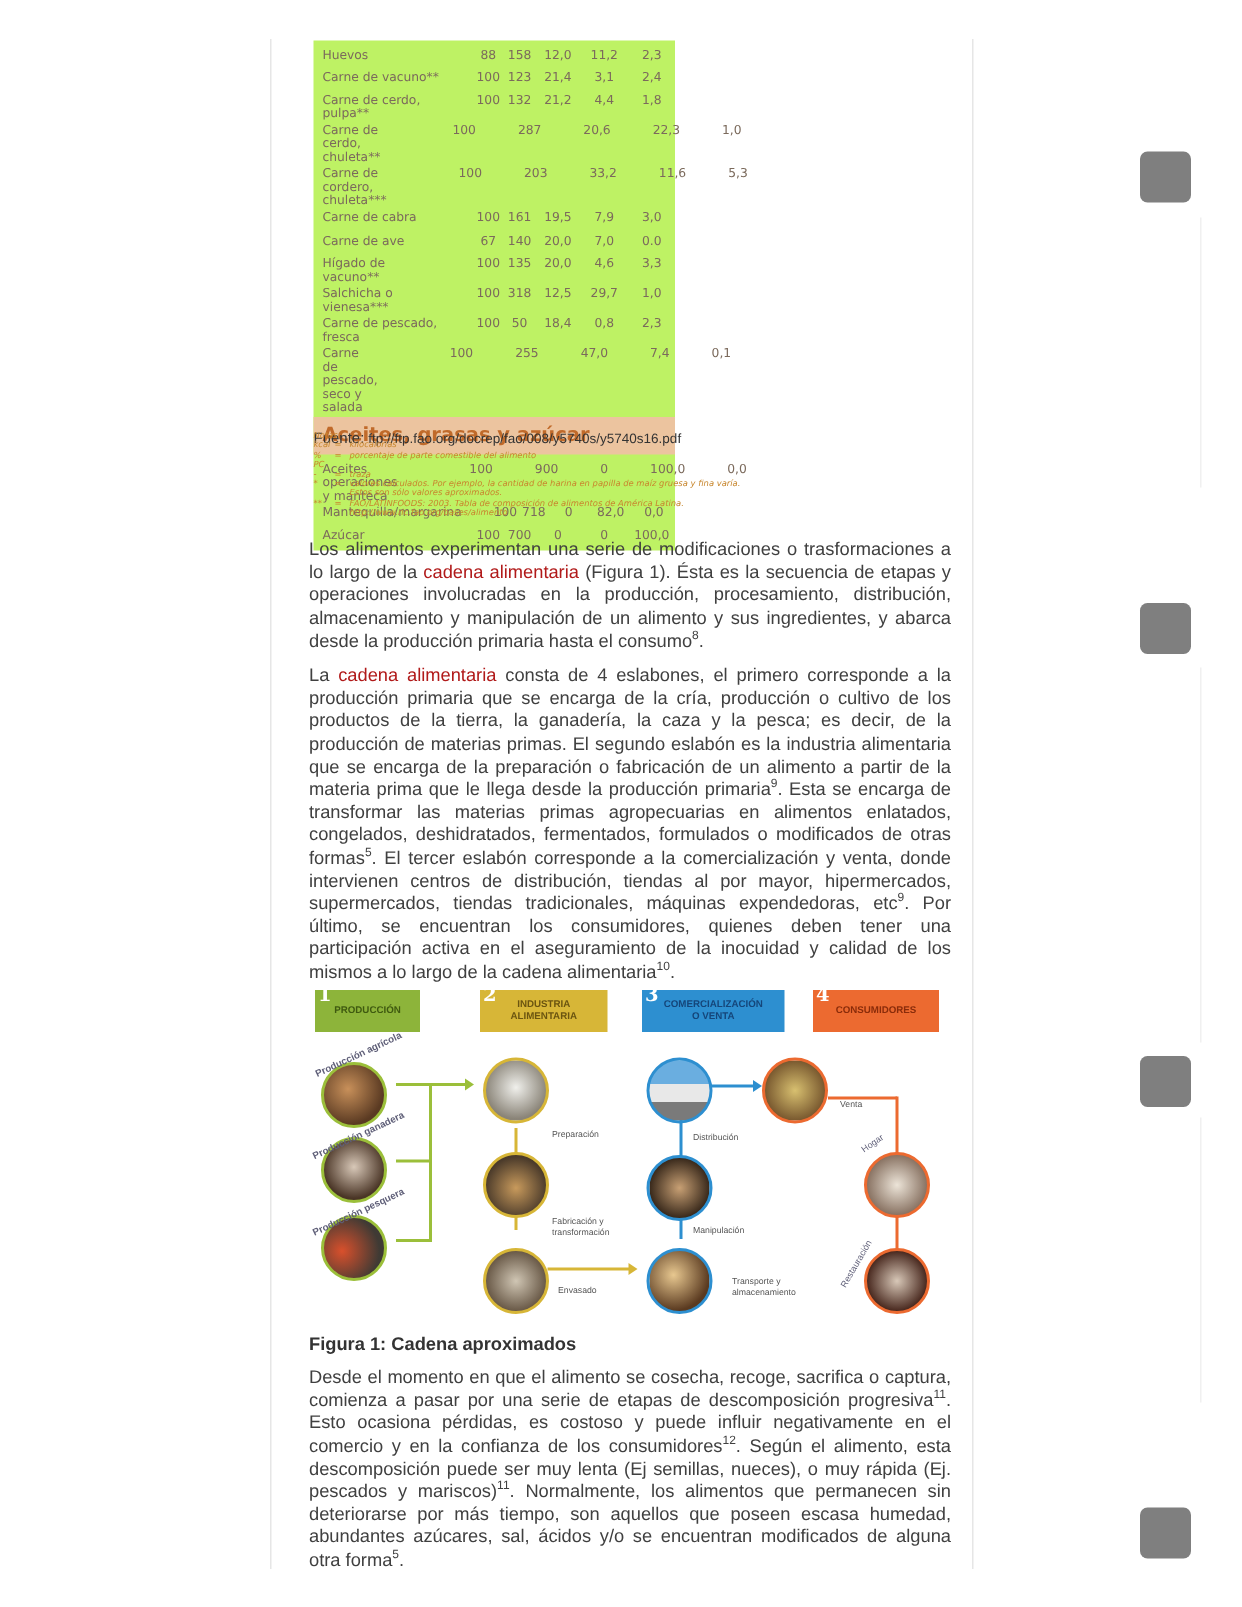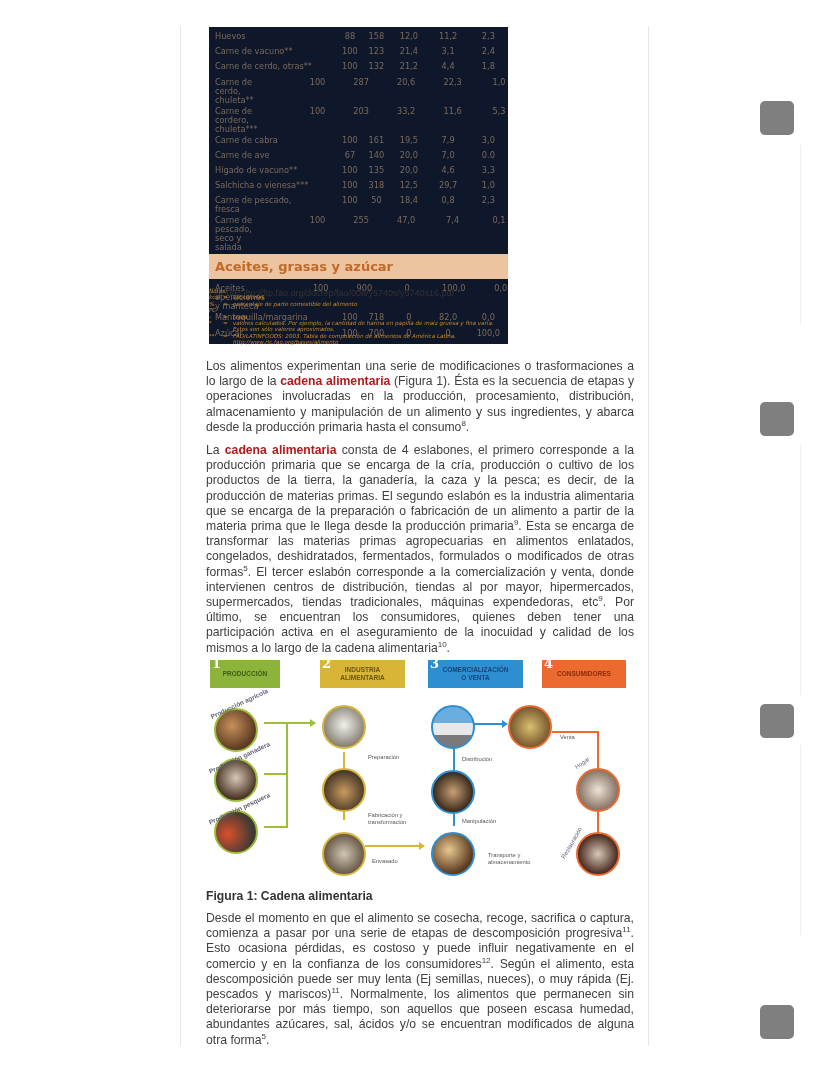--- a/index.html
+++ b/index.html
@@ -10,21 +10,21 @@
     .page-edge-left { position:absolute; left:180px; top:26px; width:1px; height:1020px; background:#e6e6e6; }
     .page-edge-right { position:absolute; left:648px; top:26px; width:1px; height:1020px; background:#e6e6e6; }
     .thumb-line { position:absolute; left:800px; width:1px; background:#f0f0f0; }
 
     .nav-square {
       position:absolute; left:760px; width:34px; height:34px; border-radius:5px; background:#7f7f7f;
     }
 
     
     .nut-table {
-      position:absolute; left:209px; top:27px; width:299px; background:#0f172a;
+      position:absolute; left:209px; top:27px; width:241px; background:#bef264;
       font-family:"DejaVu Sans", sans-serif; font-size:8.2px; color:#7b6a5c;
     }
     .nut-row { display:flex; align-items:flex-start; min-height:13.2px; line-height:9px; padding-top:2px; }
     .nut-row.tall { min-height:22px;gap:28px; }
     .nut-cell-name { width:104px; padding-left:6px; }
     .nut-cell { text-align:center; }
     .c1 { width:26px;margin-left:20px; } .c2 { width:28px; } .c3 { width:38px; } .c4 { width:42px; } .c5 { width:40px; }
     .nut-section {
       background:#ecc49f; color:#c06a2a; font-weight:bold; font-size:13px;
       padding:5px 6px; margin:2px 0 3px 0;
@@ -39,21 +39,21 @@
     .note-row { display:flex; }
     .note-key { width:14px; }
     .note-eq { width:10px; }
     .note-val { flex:1; }
 
     .para {
       position:absolute; left:206px; width:428px; font-size:12.2px; line-height:15.2px;
       text-align:justify; color:#404040;
     }
     .para sup { font-size:8px; line-height:0; }
-    .hl { color:#b11a1a; font-weight:bold; }
+    .hl { color:#b11a1a; font-weight:normal; }
 
     
     .fig { position:absolute; left:206px; top:660px; width:428px; height:222px; }
     .stage-box {
       position:absolute; top:0; height:28px; color:#fff; font-size:6.5px; font-weight:bold;
       display:flex; align-items:center; justify-content:center; text-align:center; line-height:8px;
     }
     .stage-num { position:absolute; left:2px; top:0px; font-family:"DejaVu Serif", serif; font-size:13px; font-weight:bold; color:#fff; }
     .circle {
       position:absolute; width:44px; height:44px; border-radius:50%; border:2.5px solid;
@@ -91,21 +91,21 @@
       </div>
       <div class="nut-row">
         <div class="nut-cell-name">Carne de vacuno**</div>
         <div class="nut-cell c1">100</div>
         <div class="nut-cell c2">123</div>
         <div class="nut-cell c3">21,4</div>
         <div class="nut-cell c4">3,1</div>
         <div class="nut-cell c5">2,4</div>
       </div>
       <div class="nut-row">
-        <div class="nut-cell-name">Carne de cerdo, otras**</div>
+        <div class="nut-cell-name">Carne de cerdo, pulpa**</div>
         <div class="nut-cell c1">100</div>
         <div class="nut-cell c2">132</div>
         <div class="nut-cell c3">21,2</div>
         <div class="nut-cell c4">4,4</div>
         <div class="nut-cell c5">1,8</div>
       </div>
       <div class="nut-row tall">
         <div class="nut-cell-name">Carne de cerdo, chuleta**</div>
         <div class="nut-cell c1">100</div>
         <div class="nut-cell c2">287</div>
@@ -303,17 +303,17 @@
   <div class="lbl" style="left:282px;top:192px;width:60px;">Transporte y almacenamiento</div>
 
   <div class="circle" style="left:302px;top:45px;border-color:#ec6a30;background:radial-gradient(circle at 50% 50%, #d8c070, #7a5a30 70%);"></div>
   <div class="circle" style="left:370px;top:108px;border-color:#ec6a30;background:radial-gradient(circle at 50% 50%, #ece4d8, #8a7464 70%);"></div>
   <div class="circle" style="left:370px;top:172px;border-color:#ec6a30;background:radial-gradient(circle at 50% 50%, #d8c8b8, #4a2a20 70%);"></div>
   <div class="lbl" style="left:354px;top:74px;">Venta</div>
   <div class="arc-lbl" style="left:368px;top:100px;font-weight:normal;font-size:6px;transform:rotate(-35deg);">Hogar</div>
   <div class="arc-lbl" style="left:348px;top:180px;font-weight:normal;font-size:6px;transform:rotate(-60deg);">Restauración</div>
 </div>
 
-<div class="fig-caption">Figura 1: Cadena alimentaria</div>
+<div class="fig-caption">Figura 1: Cadena aproximados</div>
 
 <div class="para" style="top:911px;">
   <span>Desde el momento en que el alimento se cosecha, recoge, sacrifica o captura, comienza a pasar por una serie de etapas de descomposición progresiva</span><sup>11</sup><span>. Esto ocasiona pérdidas, es costoso y puede influir negativamente en el comercio y en la confianza de los consumidores</span><sup>12</sup><span>. Según el alimento, esta descomposición puede ser muy lenta (Ej semillas, nueces), o muy rápida (Ej. pescados y mariscos)</span><sup>11</sup><span>.  Normalmente, los alimentos que permanecen sin deteriorarse por más tiempo, son aquellos que poseen escasa humedad, abundantes azúcares, sal, ácidos y/o se encuentran modificados de alguna otra forma</span><sup>5</sup><span>.</span>
 </div>
 
 </body></html>

